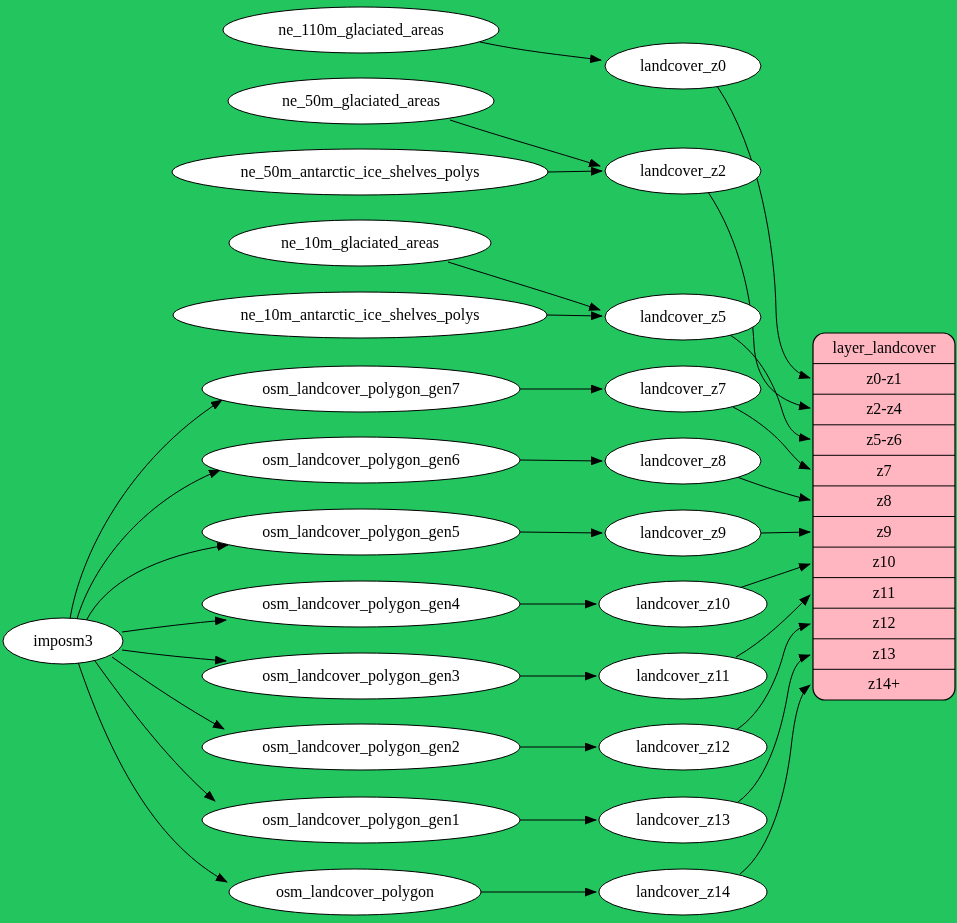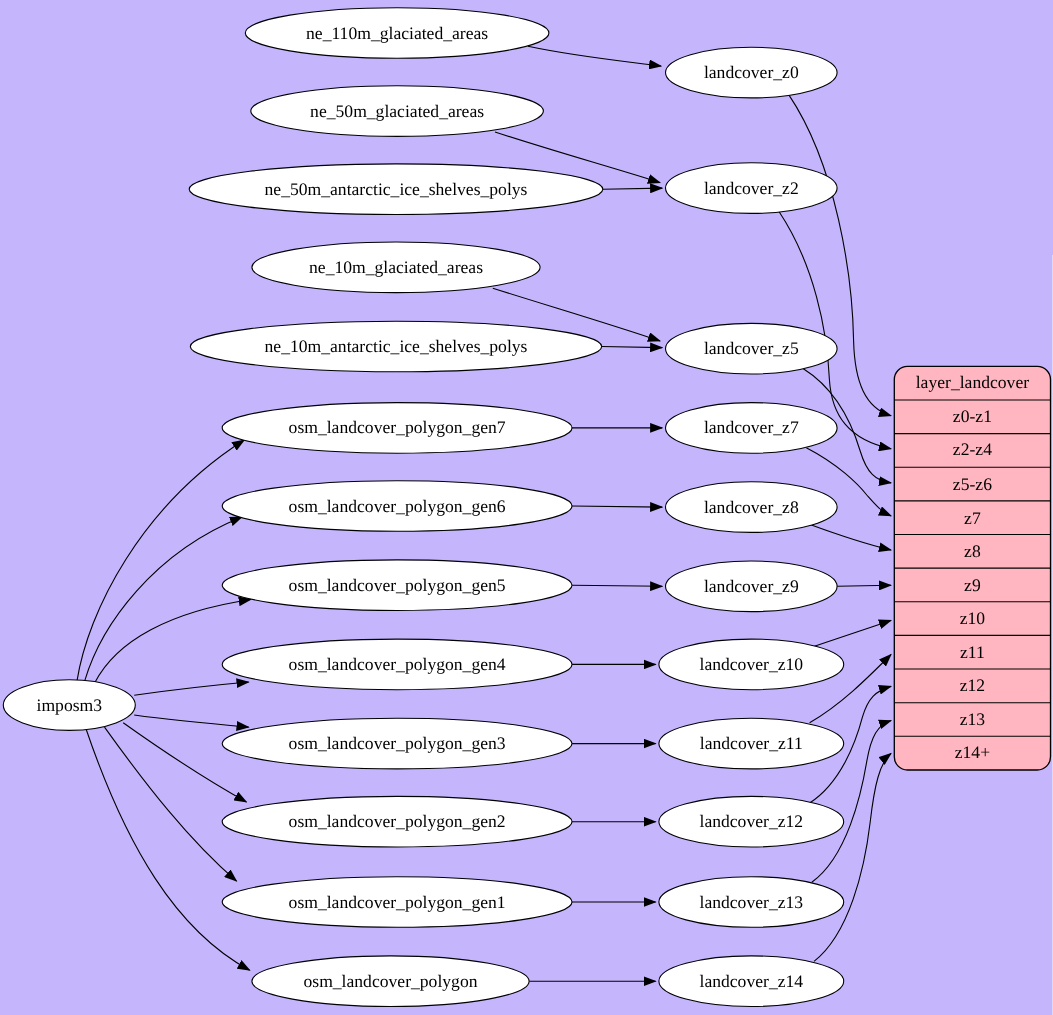--- a/index.html
+++ b/index.html
@@ -3,21 +3,21 @@
 <meta charset="utf-8">
 <style>
   html, body {
     margin: 0;
     padding: 0;
     background: #ffffff;
   }
   .canvas {
     width: 957px;
     height: 923px;
-    background: #c4b5fd;
+    background: #22c55e;
     position: relative;
   }
   svg {
     display: block;
     font-family: "Liberation Serif", "DejaVu Serif", serif;
   }
   .node-ellipse {
     fill: #ffffff;
     stroke: #000000;
     stroke-width: 1;

